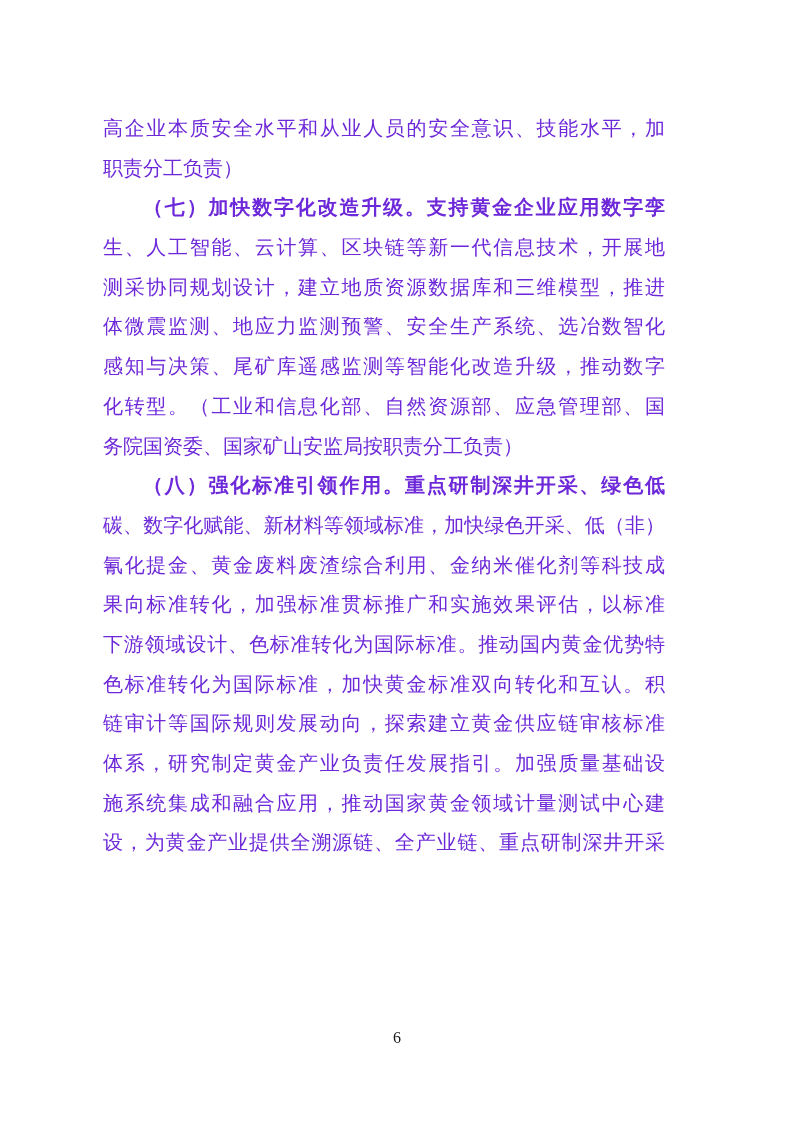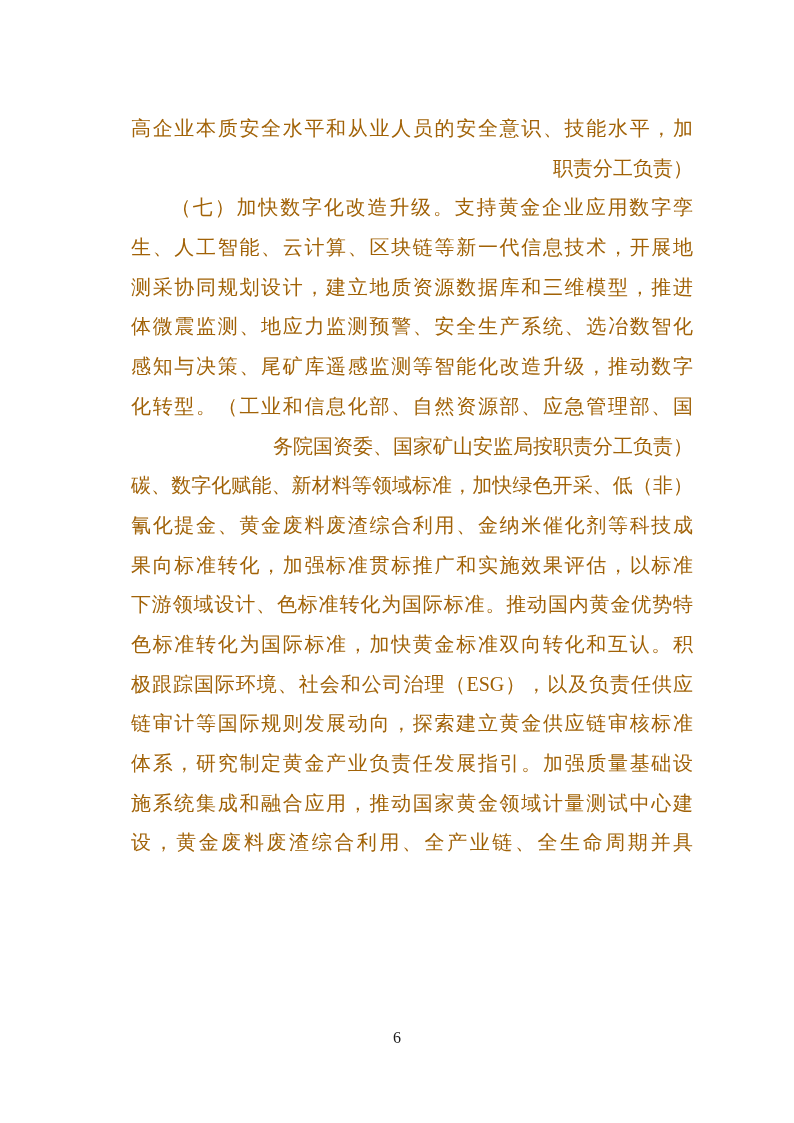--- a/index.html
+++ b/index.html
@@ -10,39 +10,40 @@
   .page {
     position: relative;
     width: 794px;
     height: 1123px;
     background: #ffffff;
     overflow: hidden;
     font-family: "Liberation Serif", "DejaVu Serif", serif;
   }
   .text-block {
     position: absolute;
-    left: 131px;
+    left: 103px;
     top: 109px;
     width: 562px;
-    color: #a16207;
+    color: #6d28d9;
     font-size: 20px;
     line-height: 39.7px;
   }
   .line {
     height: 39.7px;
-    text-align: right;
+    text-align: left;
   }
   .line.fill {
     text-align: justify;
     text-align-last: justify;
     -moz-text-align-last: justify;
     text-justify: inter-character;
   }
   .line.indent {
     text-indent: 2em;
+    font-weight: bold;
   }
   .footer {
     position: absolute;
     top: 1028px;
     left: 0;
     width: 100%;
     text-align: center;
     color: #1c1c1c;
     font-size: 16px;
     line-height: 20px;
@@ -56,25 +57,25 @@
 
   <div class="line fill">高企业本质安全水平和从业人员的安全意识、技能水平，加</div>
       <div class="line">职责分工负责）</div>
       <div class="line fill indent">（七）加快数字化改造升级。支持黄金企业应用数字孪</div>
       <div class="line fill">生、人工智能、云计算、区块链等新一代信息技术，开展地</div>
       <div class="line fill">测采协同规划设计，建立地质资源数据库和三维模型，推进</div>
       <div class="line fill">体微震监测、地应力监测预警、安全生产系统、选冶数智化</div>
       <div class="line fill">感知与决策、尾矿库遥感监测等智能化改造升级，推动数字</div>
       <div class="line fill">化转型。（工业和信息化部、自然资源部、应急管理部、国</div>
       <div class="line">务院国资委、国家矿山安监局按职责分工负责）</div>
+      <div class="line fill indent">（八）强化标准引领作用。重点研制深井开采、绿色低</div>
       <div class="line fill">碳、数字化赋能、新材料等领域标准，加快绿色开采、低（非）</div>
       <div class="line fill">氰化提金、黄金废料废渣综合利用、金纳米催化剂等科技成</div>
       <div class="line fill">果向标准转化，加强标准贯标推广和实施效果评估，以标准</div>
       <div class="line fill">下游领域设计、色标准转化为国际标准。推动国内黄金优势特</div>
       <div class="line fill">色标准转化为国际标准，加快黄金标准双向转化和互认。积</div>
-      <div class="line fill">极跟踪国际环境、社会和公司治理（ESG），以及负责任供应</div>
       <div class="line fill">链审计等国际规则发展动向，探索建立黄金供应链审核标准</div>
       <div class="line fill">体系，研究制定黄金产业负责任发展指引。加强质量基础设</div>
       <div class="line fill">施系统集成和融合应用，推动国家黄金领域计量测试中心建</div>
-      <div class="line fill">设，黄金废料废渣综合利用、全产业链、全生命周期并具</div>
+      <div class="line fill">设，为黄金产业提供全溯源链、全产业链、重点研制深井开采</div>
     </div>
   <div class="footer">6</div>
 </div>
 
 </body></html>

